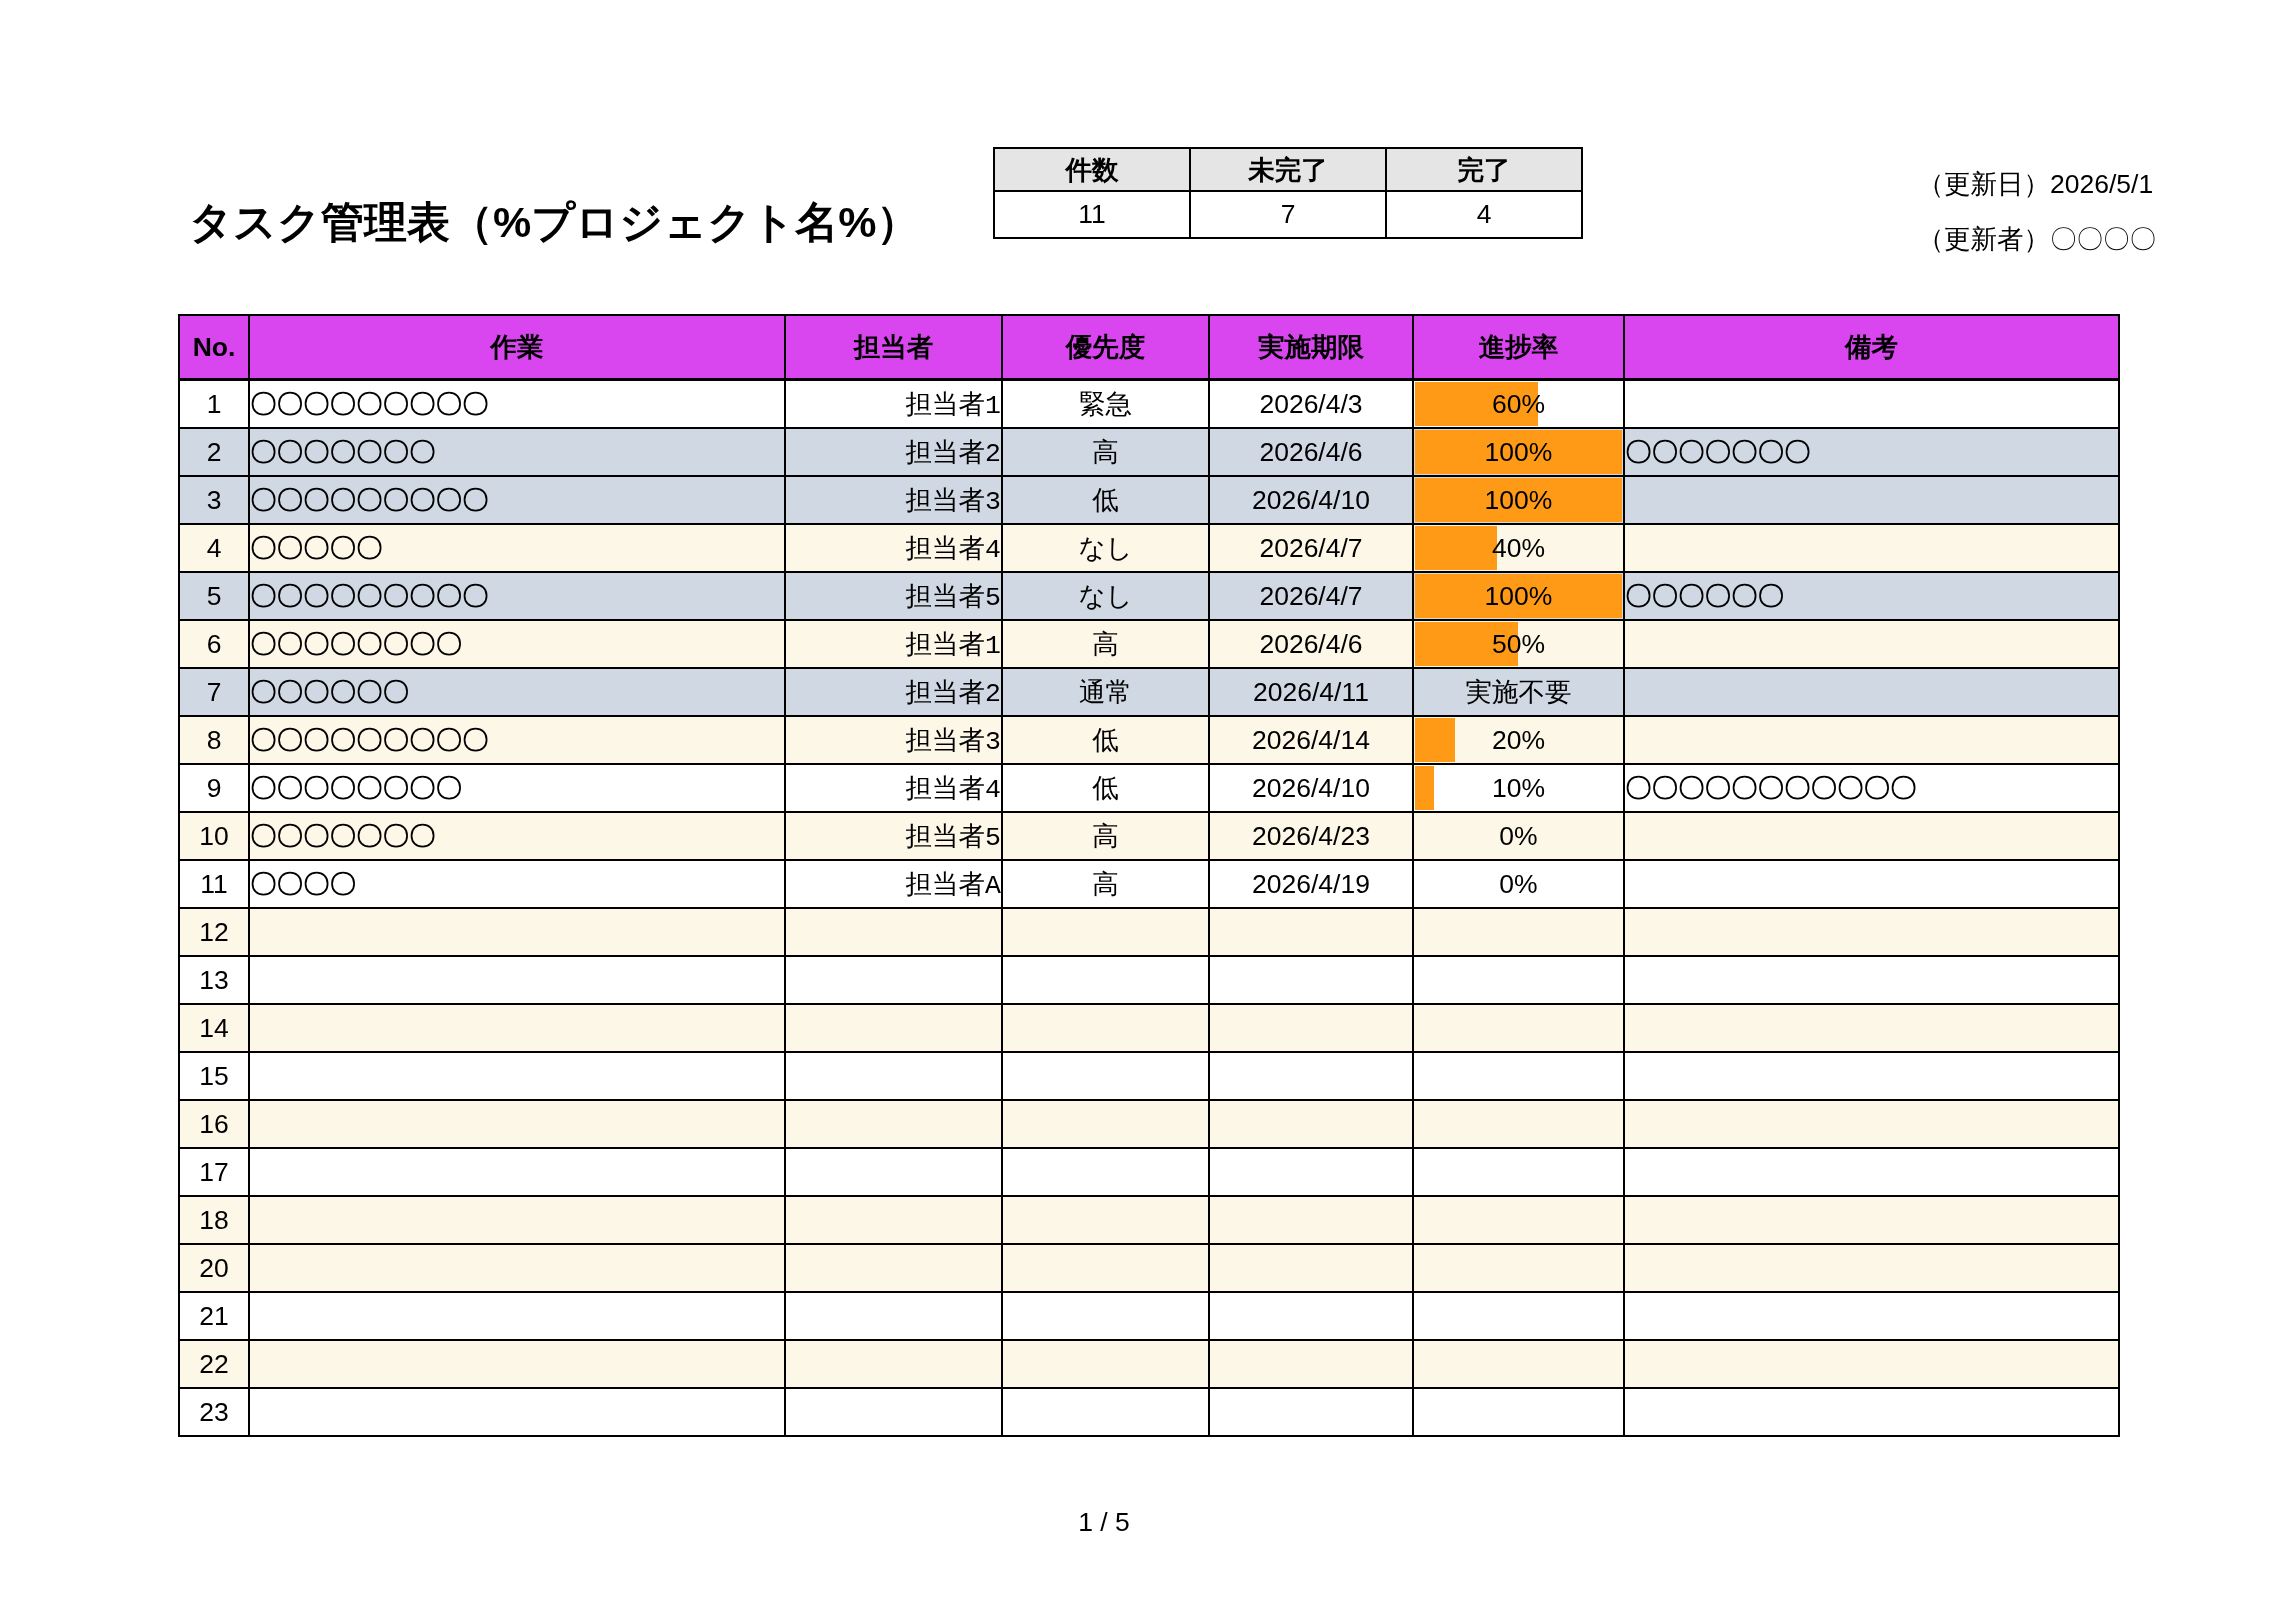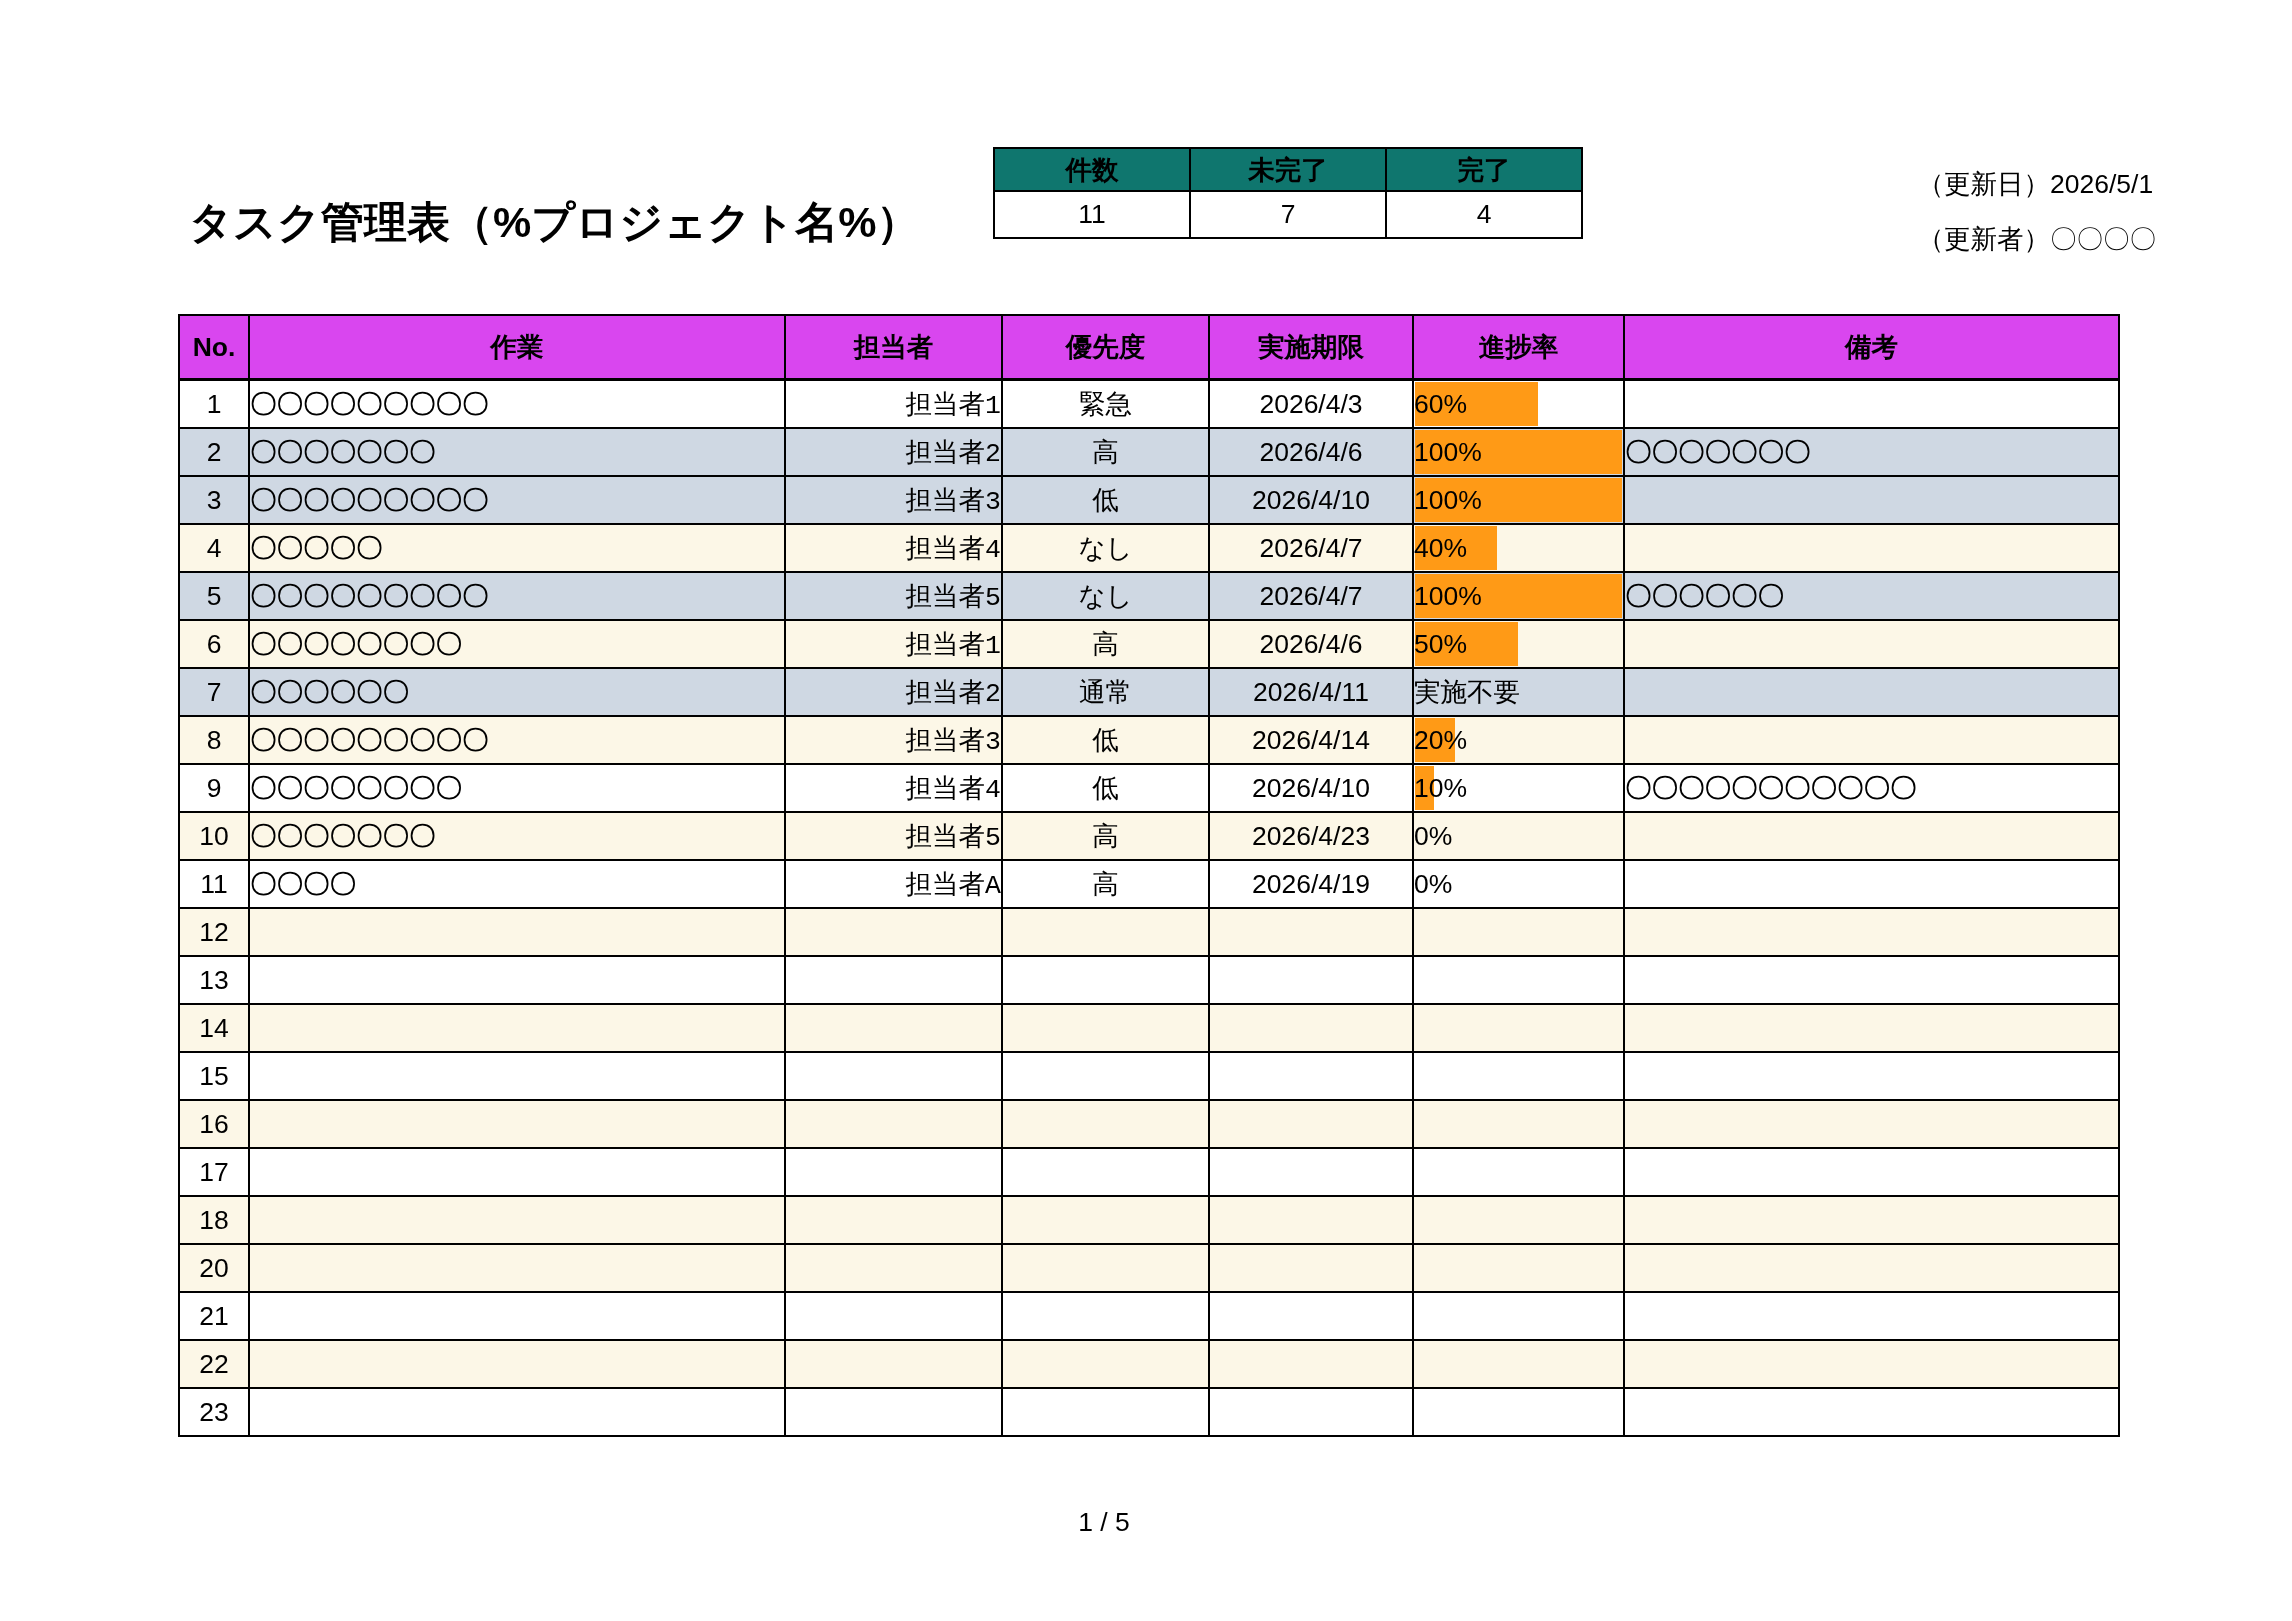--- a/index.html
+++ b/index.html
@@ -44,21 +44,21 @@
   }
   #summary-table td {
     width: 192px;
     height: 39px;
     text-align: center;
     vertical-align: middle;
     border: 2px solid #000000;
     font-size: 26.5px;
   }
   #summary-table tr.summary-head td {
-    background: #0f766e;
+    background: #e5e5e5;
     font-weight: bold;
     border-bottom: 2.9px solid #000000;
   }
   #summary-table tr.summary-values td {
     background: #ffffff;
     height: 43px;
     font-weight: normal;
   }
 
   
@@ -114,20 +114,21 @@
 
   td.cell-no    { text-align: center; }
   td.cell-work  { text-align: left; padding-left: 5.9px; }
   td.cell-owner { text-align: right; font-family: Liberation Mono, monospace; }
   td.cell-prio  { text-align: center; }
   td.cell-due   { text-align: center; }
   td.cell-note  { text-align: left; padding-left: 5.9px; }
 
   
   td.cell-prog {
+    text-align: center;
     position: relative;
   }
   td.cell-prog .bar {
     position: absolute;
     left: 1px;
     top: 1px;
     bottom: 1px;
     background: #FF9A16;
     z-index: 0;
   }

